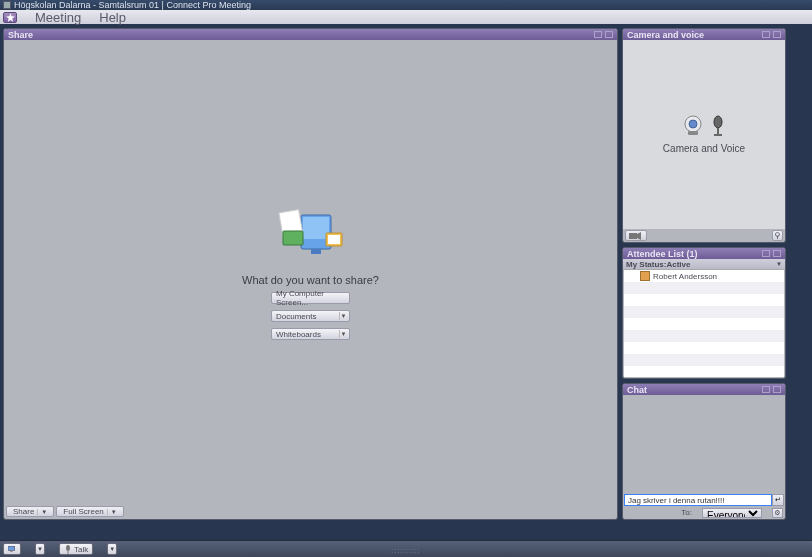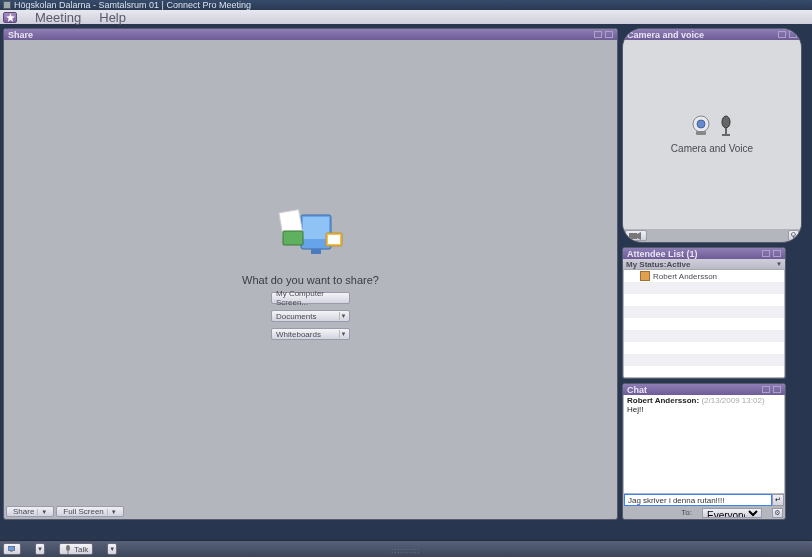--- a/index.html
+++ b/index.html
@@ -113,21 +113,21 @@
     display: flex; align-items: center;
     cursor: pointer;
     position: relative;
   }
   .chip .dd-arrow {
     margin-left: 3px;
     border-left: 1px solid #bbb;
     padding-left: 3px;
     font-size: 6px;
   }
-  .cam-pane { left: 622px; top: 3px; width: 180px; height: 215px; border-radius: 20px; }
+  .cam-pane { left: 622px; top: 3px; width: 164px; height: 215px; }
   .cam-body {
     position: absolute; top: 11px; left: 0; right: 0; bottom: 13px;
     background: #d8dade;
     display: flex; flex-direction: column; align-items: center; justify-content: center;
     color: #4a4a55;
     gap: 6px;
   }
   .cam-label { font-size: 10px; }
   .cam-icons { display: flex; gap: 2px; }
   .cam-footer {
@@ -381,27 +381,20 @@
   </div>
 
   <div class="pane chat-pane">
     <div class="pane-header">
       <span>Chat</span>
       <div class="ph-ctrls">
         <span></span>
         <span></span>
       </div>
     </div>
-    <div class="chat-body">
-      <div>
-        <span class="chat-sender">Robert Andersson:</span>
-        <span class="chat-time">(2/13/2009 13:02)</span>
-        <span>Hej!!</span>
-      </div>
-    </div>
     <div class="chat-input-row">
       <input class="chat-input" value="Jag skriver i denna rutan!!!!" style="">
       <div class="chat-send">
         <span>↵</span>
       </div>
     </div>
     <div class="chat-to">
       <span>To:</span>
       <select>
         <option>Everyone</option>

